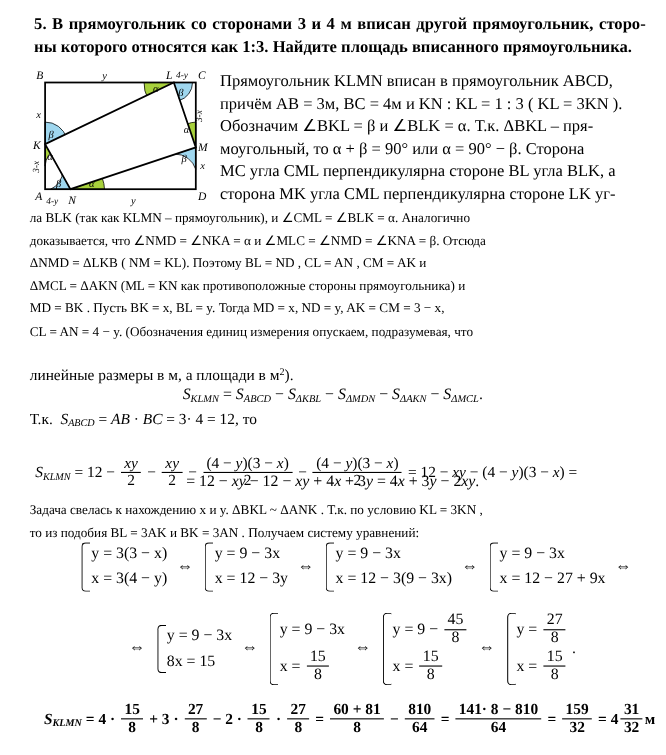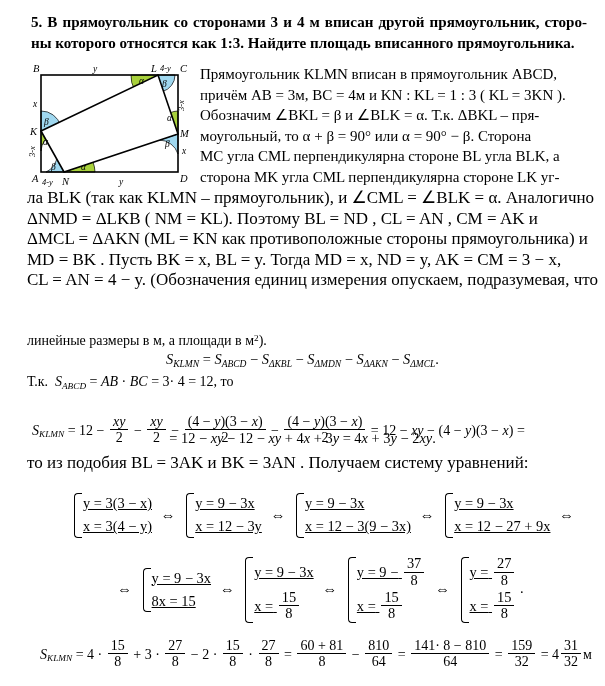--- a/index.html
+++ b/index.html
@@ -66,21 +66,21 @@
     top: 64px;
     width: 387px;
     font-size: 15px;
     line-height: 20.6px;
     text-align: justify;
   }
   .para-full {
     position: absolute;
     left: 27px;
     width: 560px;
-    font-size: 17px;
+    font-size: 12px;
     line-height: 20.6px;
     text-align: justify;
   }
   .nowrapline { white-space: nowrap; }
 
   
   .eq {
     position: absolute;
     font-size: 14px;
     white-space: nowrap;
@@ -124,21 +124,20 @@
     width: 7px;
     border-left: 1.2px solid #000;
     border-top: 1.2px solid #000;
     border-bottom: 1.2px solid #000;
     border-radius: 4px 0 0 4px;
   }
   .sys .row {
     display: block;
     line-height: 1.62;
     white-space: nowrap;
-    text-decoration: underline;
   }
   .sys.tall .row { line-height: 2.35; }
   .iff {
     display: inline-block;
     vertical-align: middle;
     margin: 0 5px;
     font-size: 15px;
   }
   .eqrow {
     position: absolute;
@@ -212,20 +211,21 @@
     <div class="nowrapline">Прямоугольник KLMN вписан в прямоугольник ABCD,</div>
     <div class="nowrapline">причём  AB = 3м,  BC = 4м и  KN : KL = 1 : 3 ( KL = 3KN ).</div>
     <div class="nowrapline">Обозначим  ∠BKL = β  и  ∠BLK = α. Т.к.  ΔBKL  – пря-</div>
     <div class="nowrapline">моугольный, то  α + β = 90°  или  α = 90° − β. Сторона</div>
     <div class="nowrapline">MC угла CML перпендикулярна стороне BL угла BLK, а</div>
     <div class="nowrapline">сторона MK угла CML перпендикулярна стороне LK уг-</div>
   </div>
 
   <div class="para-full" style="top:188px;">
     <div class="nowrapline">ла BLK (так как KLMN – прямоугольник), и ∠CML = ∠BLK = α. Аналогично</div>
+    <div class="nowrapline">доказывается, что  ∠NMD = ∠NKA = α  и  ∠MLC = ∠NMD = ∠KNA = β. Отсюда</div>
     <div class="nowrapline">ΔNMD = ΔLKB   ( NM = KL).   Поэтому   BL = ND ,   CL = AN ,   CM = AK   и</div>
     <div class="nowrapline">ΔMCL = ΔAKN (ML = KN  как противоположные стороны прямоугольника) и</div>
     <div class="nowrapline">MD = BK . Пусть  BK = x,  BL = y. Тогда  MD = x,  ND = y,  AK = CM = 3 − x,</div>
     <div class="nowrapline">CL = AN = 4 − y. (Обозначения единиц измерения опускаем, подразумевая, что</div>
   </div>
 
   <div class="eq" style="left:27px; top:333px;">
     <span>линейные размеры в м, а площади в м</span><span class="sup">2</span><span>).</span>
   </div>
 
@@ -250,20 +250,21 @@
     <span class="frac"><span class="num">(4 − <span class="it">y</span>)(3 − <span class="it">x</span>)</span><span class="den">2</span></span> −
     <span class="frac"><span class="num">(4 − <span class="it">y</span>)(3 − <span class="it">x</span>)</span><span class="den">2</span></span>
     = 12 − <span class="it">xy</span> − (4 − <span class="it">y</span>)(3 − <span class="it">x</span>) =
   </div>
 
   <div class="eq-center" style="top:430px;">
     = 12 − <span class="it">xy</span> − 12 − <span class="it">xy</span> + 4<span class="it">x</span> + 3<span class="it">y</span> = 4<span class="it">x</span> + 3<span class="it">y</span> − 2<span class="it">xy</span>.
   </div>
 
   <div class="para-full" style="top:453px;">
+    <div class="nowrapline">Задача свелась к нахождению x и y. ΔBKL ~ ΔANK . Т.к. по условию  KL = 3KN ,</div>
     <div class="nowrapline">то из подобия  BL = 3AK  и  BK = 3AN . Получаем систему уравнений:</div>
   </div>
 
   <div class="eqrow" style="left:72px; top:492px;">
     <span class="sys">
       <span class="row">y = 3(3 − x)</span>
       <span class="row">x = 3(4 − y)</span>
     </span>
     <span class="iff">⇔</span>
     <span class="sys">
@@ -298,21 +299,21 @@
           <span class="num up">15</span>
           <span class="den up">8</span>
         </span>
       </span>
     </span>
     <span class="iff">⇔</span>
     <span class="sys tall">
       <span class="row">
         <span>y = 9 −</span>
         <span class="frac">
-          <span class="num up">37</span>
+          <span class="num up">45</span>
           <span class="den up">8</span>
         </span>
       </span>
       <span class="row">
         <span>x =</span>
         <span class="frac">
           <span class="num up">15</span>
           <span class="den up">8</span>
         </span>
       </span>
@@ -330,21 +331,21 @@
         <span>x =</span>
         <span class="frac">
           <span class="num up">15</span>
           <span class="den up">8</span>
         </span>
       </span>
     </span>
     <span>.</span>
   </div>
 
-  <div class="eq" style="left:40px; top:638px;">
+  <div class="eq" style="left:40px; top:638px;font-weight:bold;">
     <span class="it">S</span><span class="sub">KLMN</span>
     <span>=</span>
     <span>4 ·</span>
     <span class="frac">
       <span class="num">15</span>
       <span class="den">8</span>
     </span>
     <span>+ 3 ·</span>
     <span class="frac">
       <span class="num">27</span>

